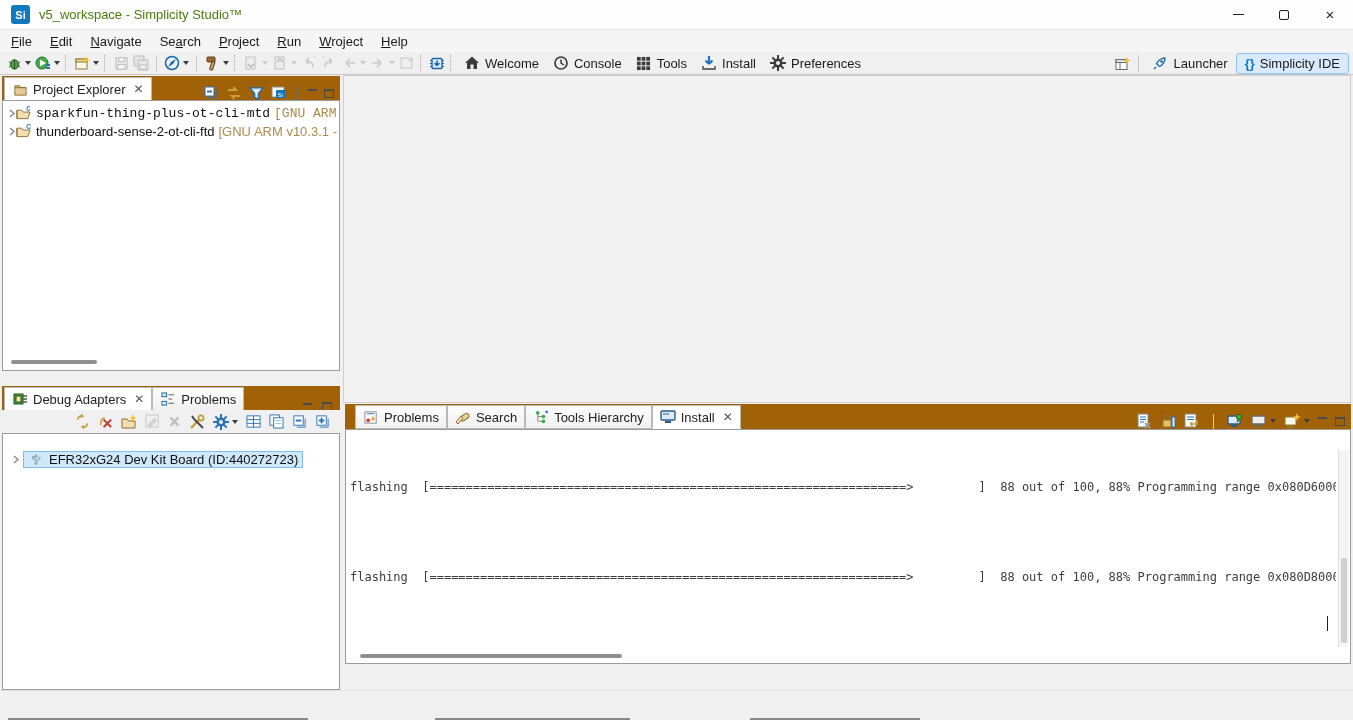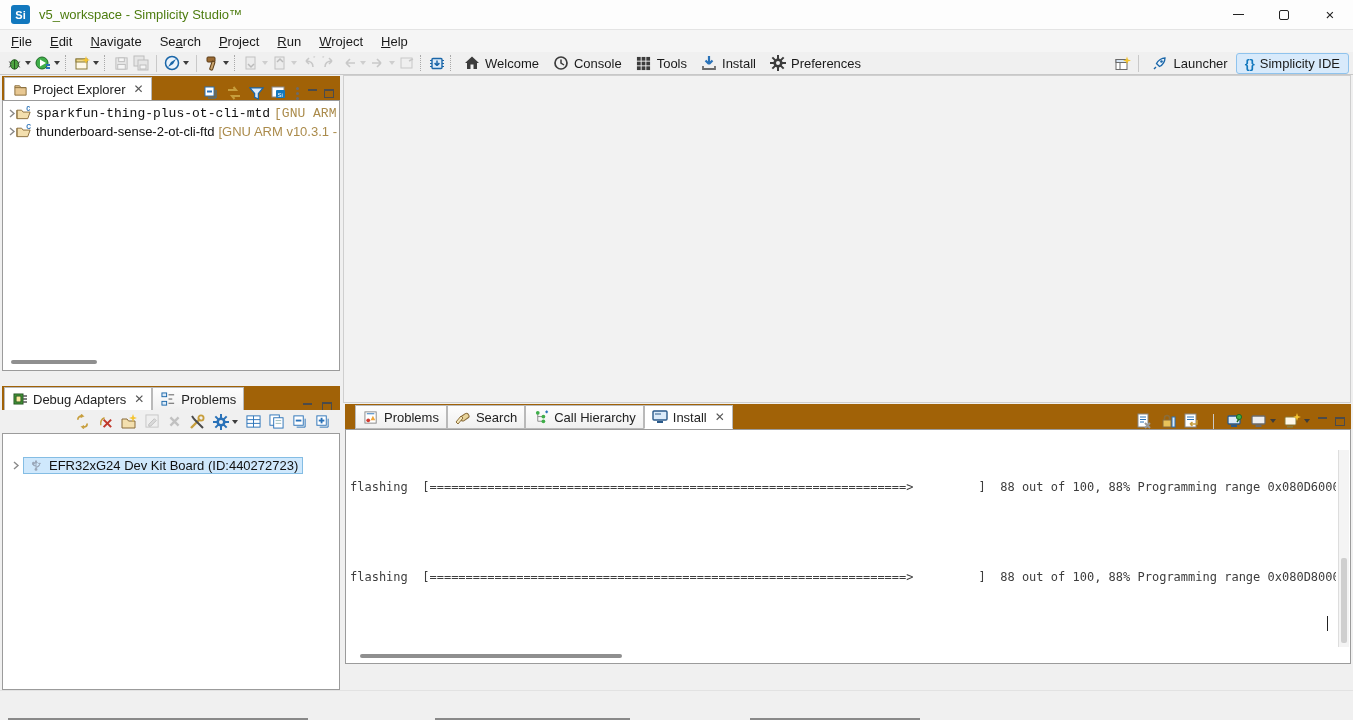--- a/index.html
+++ b/index.html
@@ -529,21 +529,21 @@
     <span class="vt-icon">
         <svg width="15" height="15" viewBox="0 0 16 16">
           <rect x="2" y="2" width="10" height="10" fill="#fff" stroke="#2a72b8"></rect>
           <line x1="4" y1="7" x2="10" y2="7" stroke="#2a72b8" stroke-width="2"></line>
           <line x1="7" y1="4" x2="7" y2="10" stroke="#2a72b8" stroke-width="2"></line>
           <path d="M14 5 v9 h-9" fill="none" stroke="#2a72b8"></path>
         </svg>
       </span>
   </div>
   <div class="panel-body" style="top:47px;">
-    <div class="tree-row" style="margin-top:22px;">
+    <div class="tree-row" style="margin-top:16px;">
       <span class="chev">
           <svg width="7" height="9" viewBox="0 0 7 9">
             <polyline points="1,1 5,4.5 1,8" fill="none" stroke="#8a8a8a" stroke-width="1.4"></polyline>
           </svg>
         </span>
       <span class="sel-hl">
         <span class="icon16">
             <svg width="14" height="14" viewBox="0 0 16 16">
               <circle cx="8" cy="13" r="1.6" fill="#9aa7b8"></circle>
               <path d="M8 12 V3 M8 3 l-1.5 2.5 h3 Z M8 9 C5 9 4 8 4 6 M4 6 a1.2 1.2 0 1 1 0 .1 M8 10.5 C11 10.5 12 9 12 7.5 M12 7.5 l-1 -1.4 h2 Z" stroke="#9aa7b8" fill="#9aa7b8" stroke-width="1.1"></path>
@@ -582,21 +582,21 @@
     <div class="tab">
       <span class="icon16">
           <svg width="15" height="15" viewBox="0 0 16 16">
             <path d="M4 3 v9 h5 M4 7 h5" fill="none" stroke="#888"></path>
             <circle cx="4" cy="3" r="2" fill="#3fae49"></circle>
             <circle cx="10" cy="7" r="2" fill="#3fae49"></circle>
             <circle cx="10" cy="12" r="2" fill="#3fae49"></circle>
             <path d="M12 2 l3 0 M13.5 .5 l0 3" stroke="#2a72b8" stroke-width="1.3"></path>
           </svg>
         </span>
-      <span>Call Hierarchy</span>
+      <span>Tools Hierarchy</span>
     </div>
     <div class="tab sel">
       <span class="icon16">
           <svg width="16" height="16" viewBox="0 0 16 16">
             <rect x="1" y="2" width="14" height="9" rx="1" fill="#dcebf9" stroke="#2a5a8a" stroke-width="1.4"></rect>
             <rect x="5" y="12" width="6" height="2" fill="#2a5a8a"></rect>
             <path d="M3 5 h6" stroke="#2a5a8a"></path>
           </svg>
         </span>
       <span>Install</span>

